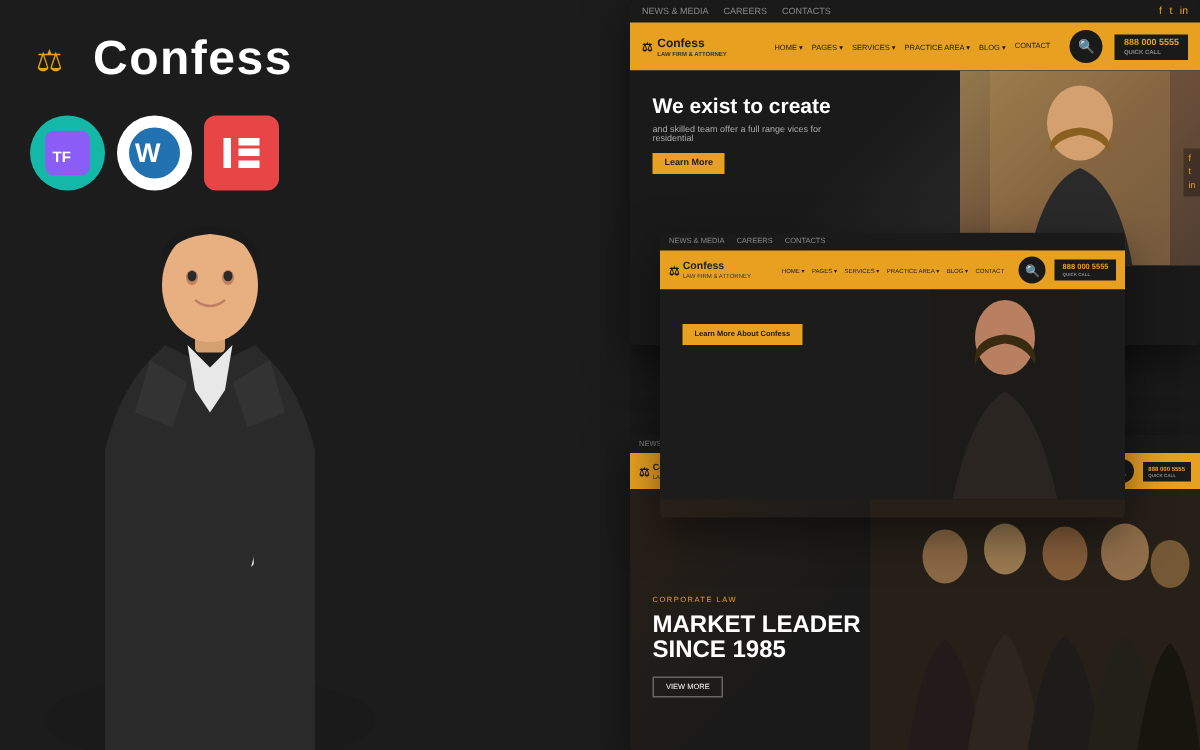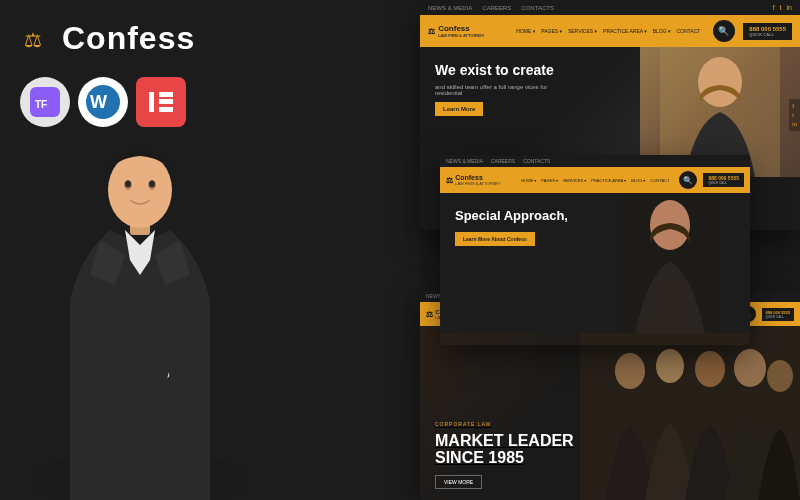--- a/index.html
+++ b/index.html
@@ -57,21 +57,21 @@
       width: 50px;
       height: 50px;
       border-radius: 8px;
       display: flex;
       align-items: center;
       justify-content: center;
       font-weight: bold;
     }
 
     .badge-themeforest {
-      background: #e5e5e5;
+      background: #14b8a6;
       border-radius: 50%;
       width: 50px;
       height: 50px;
     }
 
     .badge-wp {
       background: #ffffff;
       border-radius: 50%;
       width: 50px;
       height: 50px;
@@ -353,23 +353,22 @@
 
     .s3-hero-bg {
       position: absolute;
       inset: 0;
       background: linear-gradient(135deg, #2a2018 0%, #1a1a1a 40%);
     }
 
     .s3-hero-text {
       position: absolute;
       left: 15px;
-      bottom: 12px;
+      bottom: 36px;
       z-index: 2;
-      text-decoration: underline;
     }
 
     .s3-tag {
       font-size: 5px;
       color: #e8a020;
       letter-spacing: 1px;
       text-transform: uppercase;
       margin-bottom: 5px;
     }
 
@@ -578,21 +577,20 @@
       <div style="position:absolute;right:30px;top:0;width:100px;height:140px;overflow:hidden;">
         <svg width="100" height="140" viewBox="0 0 100 140">
           <rect width="100" height="140" fill="#20181050"></rect>
           <ellipse cx="50" cy="32" rx="20" ry="25" fill="#b88060"></ellipse>
           <path d="M 15 140 Q 28 80 50 68 Q 72 80 85 140 Z" fill="#2a2520"></path>
           <path d="M 30 50 Q 28 32 50 30 Q 72 32 70 50 Q 65 38 50 36 Q 35 38 30 50 Z" fill="#3a2a10"></path>
         </svg>
       </div>
       <div class="s2-hero-text">
         <h2>
-          <span style="color:#ffffff;">Special Approach,</span>
         </h2>
         <div class="s2-hero-btn">Learn More About Confess</div>
       </div>
     </div>
   </div>
 
   <div class="preview-screen preview-screen-3">
 
     <div class="s3-topbar">
       <span>NEWS &amp; MEDIA</span>

